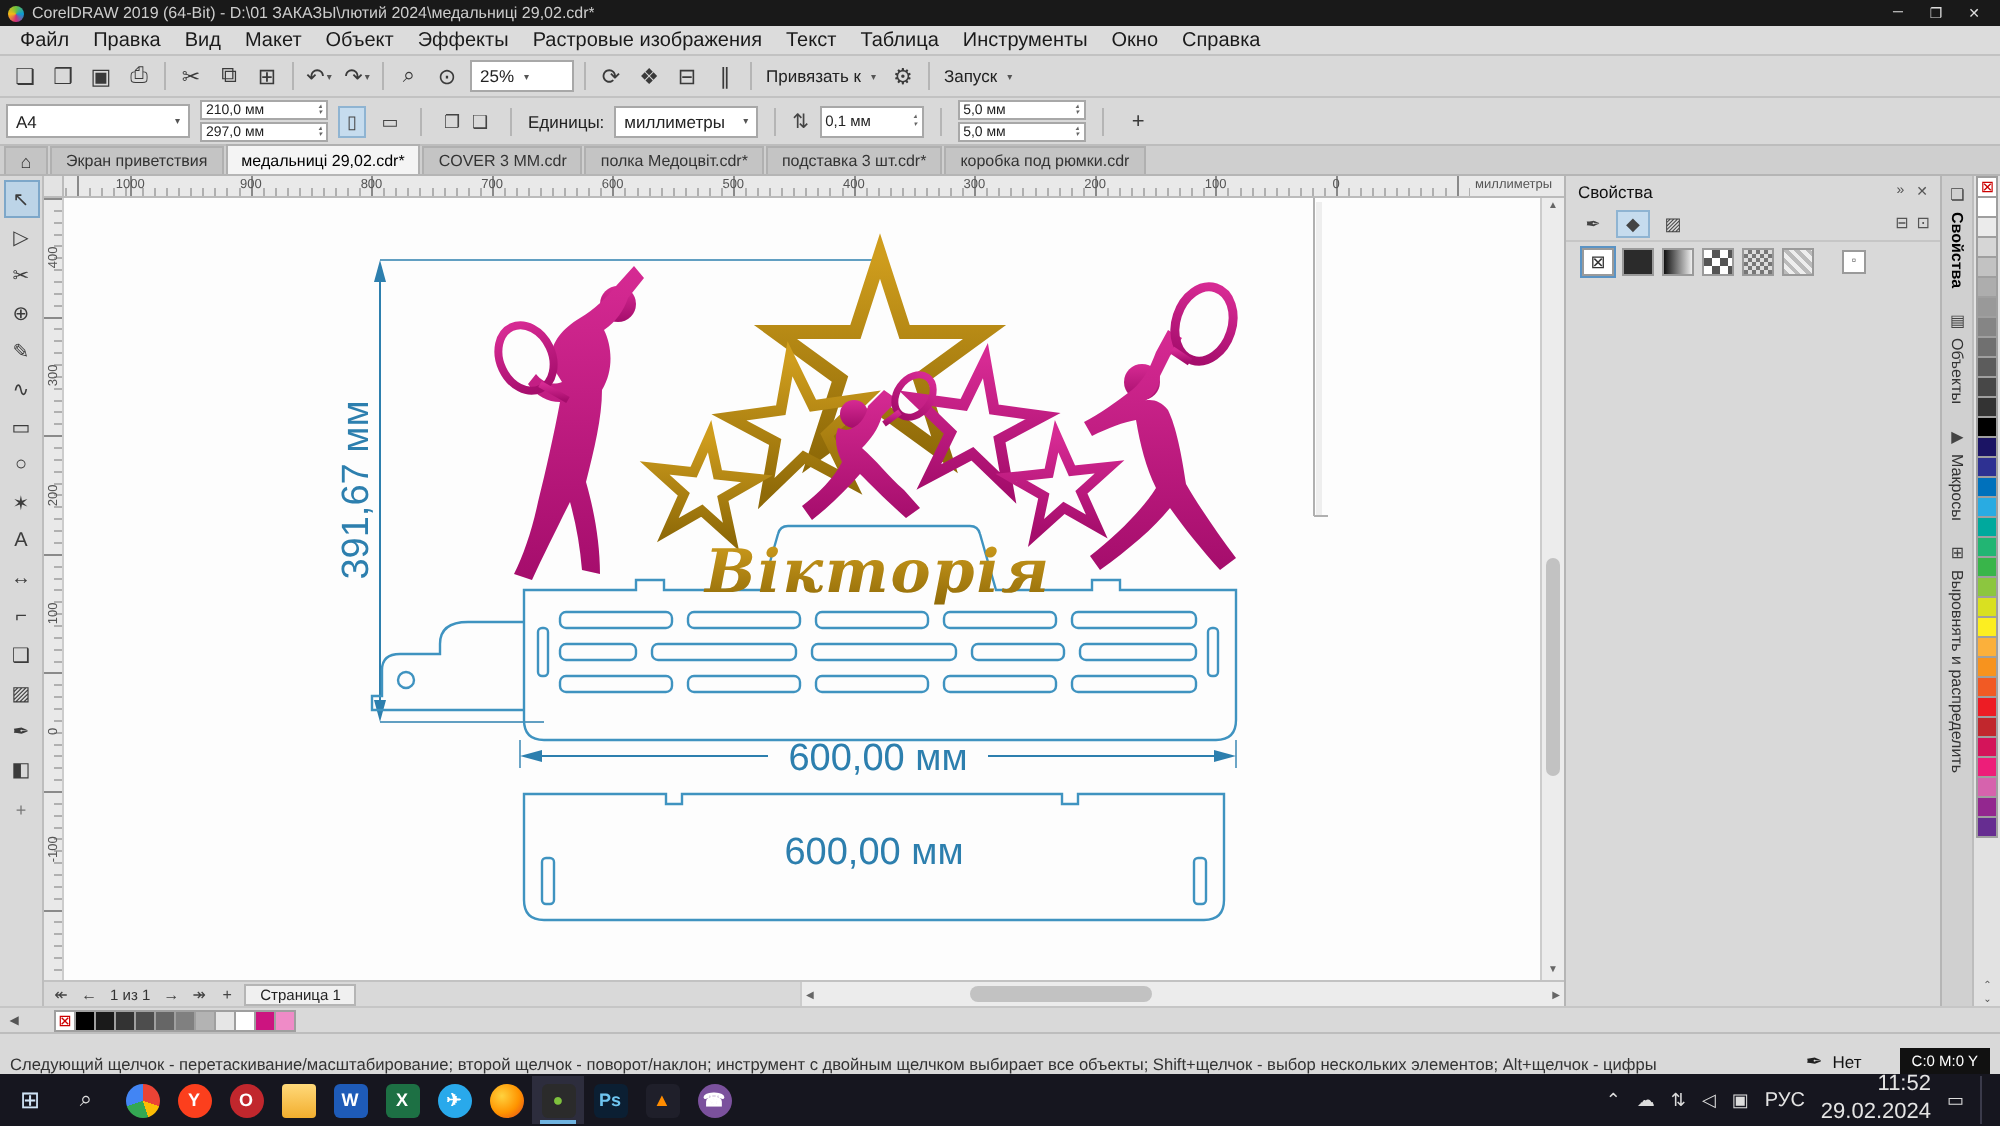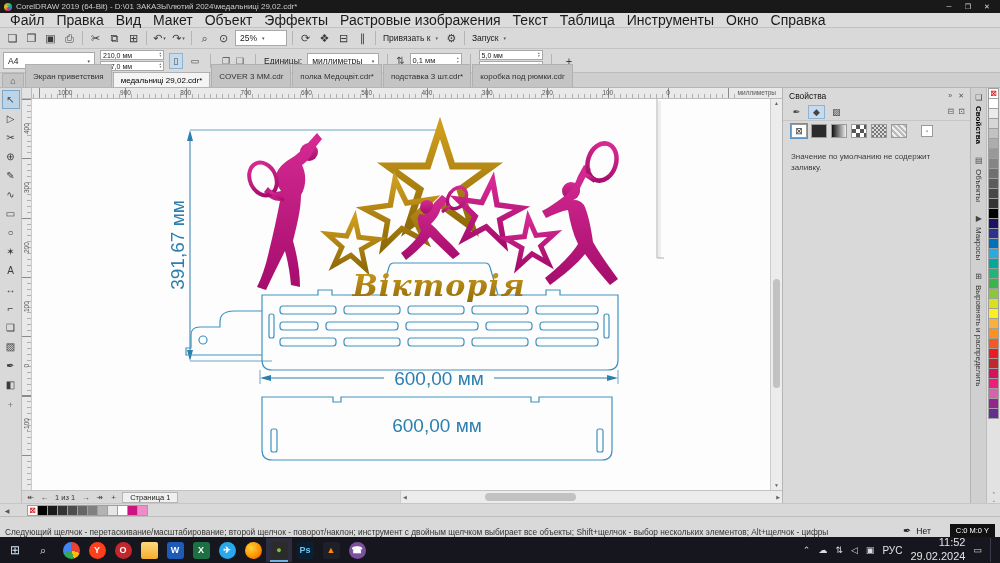--- a/index.html
+++ b/index.html
@@ -9,21 +9,21 @@
 
 
 .titlebar{height:13px;background:#191919;color:#ccc;display:flex;align-items:center;padding:0 4px;gap:4px;flex:none}
 .app-logo{width:8px;height:8px;border-radius:50%;background:conic-gradient(#6fc13d,#0a9bd6,#d12a7c,#f5b915,#6fc13d);flex:none}
 .titlebar .title{font-size:8px;white-space:nowrap;overflow:hidden}
 .win-controls{margin-left:auto;display:flex;gap:1px}
 .win-controls span{width:18px;height:11px;display:flex;align-items:center;justify-content:center;font-size:7px;color:#ddd;cursor:default}
 
 
 .menubar{height:15px;background:#dcdcdc;border-bottom:1px solid #c2c2c2;display:flex;align-items:center;padding:0 4px;flex:none}
-.menu-item{padding:0 6px;font-size:14px;color:#1a1a1a;white-space:nowrap}
+.menu-item{padding:0 6px;font-size:10px;color:#1a1a1a;white-space:nowrap}
 
 
 .toolbar{height:21px;background:#d9d9d9;border-bottom:1px solid #c2c2c2;display:flex;align-items:center;padding:0 3px;flex:none}
 .tgroup{display:flex;align-items:center}
 .tbtn{min-width:19px;height:17px;border:0;background:transparent;font-size:11px;color:#3a3a3a;display:flex;align-items:center;justify-content:center}
 .tbtn.drop::after{content:"▾";font-size:5px;margin-left:1px;color:#555}
 .sep{width:1px;height:14px;background:#b5b5b5;margin:0 3px;flex:none}
 .combo{height:16px;background:#fff;border:1px solid #a8a8a8;display:flex;align-items:center;font-size:8.5px;padding:0 4px;gap:5px;white-space:nowrap}
 .combo .arrow{color:#555;font-size:5px}
 .zoom-combo{width:52px;margin:0 2px}
@@ -40,21 +40,21 @@
 .numfield.w52{width:52px;height:16px;font-size:7.5px}
 .obtn{width:14px;height:16px;border:1px solid transparent;background:transparent;font-size:9px;color:#444;display:flex;align-items:center;justify-content:center}
 .obtn.active{background:#c6dcee;border-color:#8fb4d2}
 .plabel{font-size:8.5px;color:#222}
 .units-combo{width:72px;justify-content:space-between}
 .pb-icon{font-size:10px;color:#444}
 
 
 .doctabs{height:15px;background:#cfcfcf;border-bottom:1px solid #b5b5b5;display:flex;align-items:flex-end;padding:0 2px;gap:1px;flex:none}
 .home-tab{width:22px;height:14px;display:flex;align-items:center;justify-content:center;font-size:9px;background:#c4c4c4;border:1px solid #b0b0b0;border-bottom:0;color:#333}
-.dtab-doc{height:23px;padding:0 7px;background:#c4c4c4;border:1px solid #b0b0b0;border-bottom:0;font-size:8px;display:flex;align-items:center;color:#333;white-space:nowrap}
+.dtab-doc{height:14px;padding:0 7px;background:#c4c4c4;border:1px solid #b0b0b0;border-bottom:0;font-size:8px;display:flex;align-items:center;color:#333;white-space:nowrap}
 .dtab-doc.active{background:#f4f4f4;color:#000;height:15px}
 
 
 .main{flex:1;display:flex;min-height:0}
 .toolbox{width:22px;background:#d9d9d9;border-right:1px solid #bdbdbd;display:flex;flex-direction:column;align-items:center;padding-top:2px;flex:none}
 .tool{width:18px;height:19px;display:flex;align-items:center;justify-content:center;font-size:10px;color:#3c3c3c;border:1px solid transparent}
 .tool.selected{background:#bcd4e7;border-color:#7da7c9}
 .toolbox-add{margin-top:6px;font-size:9px;color:#777}
 
 .canvas-zone{flex:1;display:flex;flex-direction:column;min-width:0;background:#fcfcfc}
@@ -512,21 +512,20 @@
       <div class="rp-filltypes">
 
       <button class="ftbtn active">⊠</button>
           <button class="ftbtn solid"></button>
           <button class="ftbtn grad"></button>
           <button class="ftbtn checker"></button>
           <button class="ftbtn bitmap"></button>
           <button class="ftbtn texture"></button>
           <button class="ftbtn mini">▫</button>
         </div>
-      <div class="rp-message">Значение по умолчанию не содержит заливку.</div>
     </aside>
 
     <div class="dockerstrip">
       <div class="docker-tabs">
 
       <div class="dtab active">
           <span class="dtab-icon">❏</span>
           <span class="dtab-label">Свойства</span>
         </div>
           <div class="dtab">

